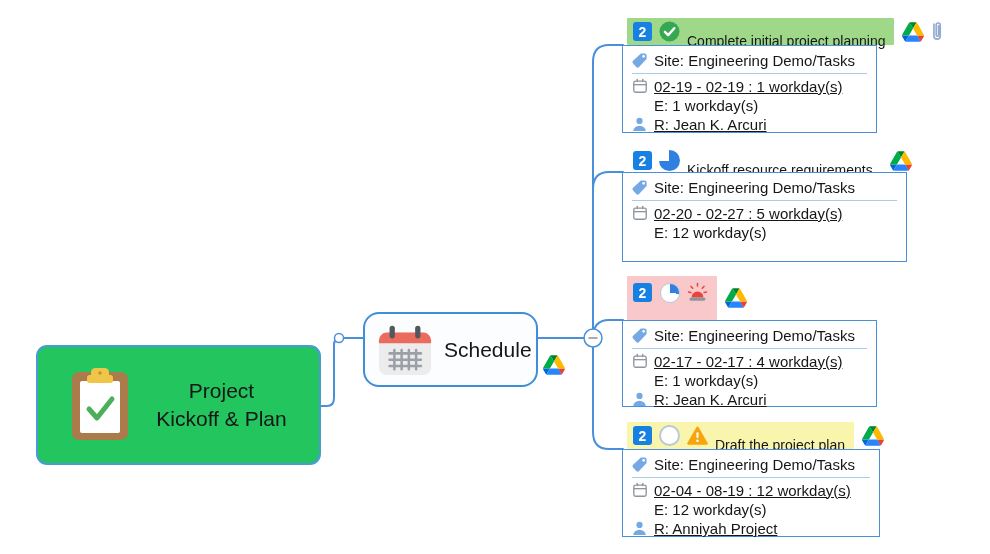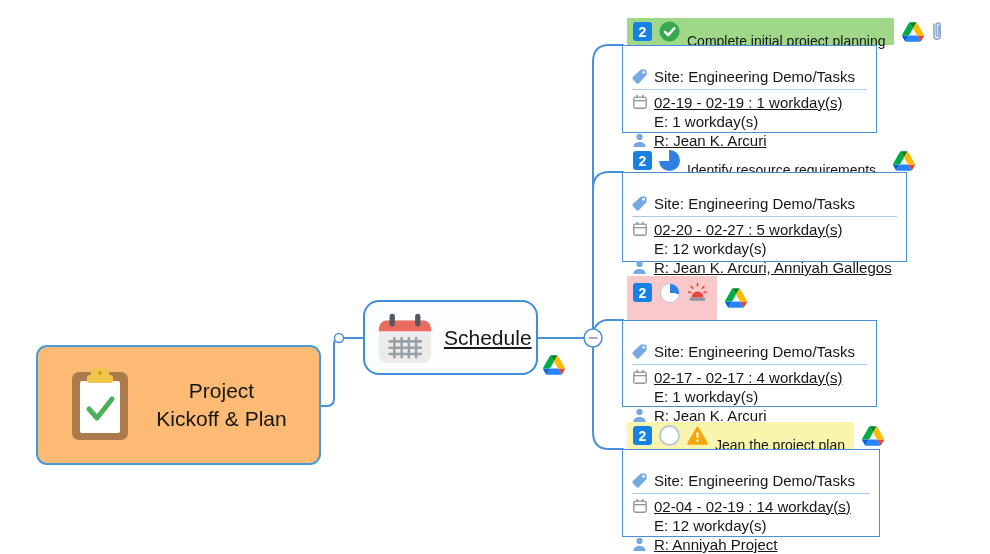--- a/index.html
+++ b/index.html
@@ -4,28 +4,28 @@
 <style>
   html,body{margin:0;padding:0;background:#fff;}
   #canvas{
     position:relative;width:990px;height:554px;background:#ffffff;overflow:hidden;
     font-family:"Liberation Sans","DejaVu Sans",sans-serif;color:#161616;
   }
   svg.connectors{position:absolute;left:0;top:0;z-index:0;}
   
   .bignode{position:absolute;display:flex;align-items:center;box-sizing:border-box;z-index:2;}
   #root-node{
-    left:36px;top:345px;width:285px;height:120px;background:#fdba74;
+    left:36px;top:345px;width:285px;height:120px;background:#22c55e;
     border:2px solid #4a9ad8;border-radius:11px;
   }
   #root-node .node-emoji{margin-left:30px;flex:0 0 auto;display:flex;}
   #root-node .node-label{flex:1;text-align:center;font-size:21px;line-height:28px;white-space:pre-line;margin-right:8px;}
   #schedule-node{
-    left:363px;top:300px;width:175px;height:75px;background:#fbfdff;
-    border:2.5px solid #3e8ed8;border-radius:16px;text-decoration:underline;
+    left:363px;top:312px;width:175px;height:75px;background:#fbfdff;
+    border:2.5px solid #3e8ed8;border-radius:16px;
   }
   #schedule-node .node-emoji{margin-left:11px;flex:0 0 auto;display:flex;}
   #schedule-node .node-label{font-size:21px;margin-left:10px;}
   .float-icon{position:absolute;z-index:3;display:flex;}
   
   .title-row{position:absolute;display:flex;align-items:center;z-index:2;}
   .title-bar{display:flex;align-items:center;height:100%;padding:0 9px 0 6px;box-sizing:border-box;border-radius:1px;}
   .title-bar.multiline{align-items:flex-start;padding-top:3px;}
   .title-bar.multiline .badge{margin-top:4px;}
   .title-bar.multiline .marker{margin-top:3px;}
@@ -36,21 +36,21 @@
   }
   .marker{width:21px;height:21px;margin-left:7px;flex:0 0 auto;display:flex;align-items:center;justify-content:center;}
   .pie75{width:21px;height:21px;border-radius:50%;background:conic-gradient(#2f80e0 0deg 270deg,#ffffff 270deg 360deg);}
   .pie25{width:18px;height:18px;border-radius:50%;border:1.5px solid #b9c9da;background:conic-gradient(#2f80e0 0deg 95deg,#ffffff 95deg 360deg);}
   .pie0{width:17px;height:17px;border-radius:50%;border:2px solid #b9c9da;background:#fff;}
   .task-title{font-size:14px;line-height:20.5px;margin-left:7px;white-space:pre-line;margin-top:19px;}
   .attach{margin-left:8px;flex:0 0 auto;display:flex;align-items:center;}
   .attach + .attach{margin-left:6px;}
   .details-box{
     position:absolute;box-sizing:border-box;background:#fff;border:1.5px solid #4a90d9;
-    font-size:15px;z-index:2;padding-top:18px;
+    font-size:15px;z-index:2;padding-top:2px;
   }
   .d-row{display:flex;align-items:center;padding-left:8px;}
   .d-row .ricon{width:17px;flex:0 0 auto;display:flex;justify-content:center;margin-right:6px;}
   .row-site{height:24px;}
   .d-divider{border-top:1px solid #a8cdec;margin:1px 9px 2px 9px;height:0;}
   .row-dates{height:20px;text-decoration:underline;}
   .row-effort{height:19px;padding-left:31px;}
   .row-res{height:19px;text-decoration:underline;}
 </style>
 </head>
@@ -182,21 +182,21 @@
       <span>R: Jean K. Arcuri</span>
     </div>
   </div>
 
   <div class="title-row" style="left:627px;top:147px;height:27px;">
     <span class="title-bar" style="background-color: transparent;">
       <span class="badge">2</span>
       <span class="marker">
           <span class="pie75"></span>
         </span>
-      <span class="task-title">Identify resource requirements</span>
+      <span class="task-title">Kickoff resource requirements</span>
     </span>
     <span class="attach">
       <svg width="22" height="20" viewBox="0 0 87.3 78">
         <path d="M6.6 66.85 10.45 73.5C11.25 74.9 12.4 76 13.75 76.8L27.5 53H0C0 54.55 0.4 56.1 1.2 57.5Z" fill="#0066da"></path>
         <path d="M43.65 25 29.9 1.2C28.55 2 27.4 3.1 26.6 4.5L1.2 48.5C0.42 49.87 0 51.42 0 53H27.5Z" fill="#00ac47"></path>
         <path d="M73.55 76.8C74.9 76 76.05 74.9 76.85 73.5L78.45 70.75 86.1 57.5C86.9 56.1 87.3 54.55 87.3 53H59.8L65.65 64.5Z" fill="#ea4335"></path>
         <path d="M43.65 25 57.4 1.2C56.05 0.4 54.5 0 52.9 0H34.4C32.8 0 31.25 0.45 29.9 1.2Z" fill="#00832d"></path>
         <path d="M59.8 53H27.5L13.75 76.8C15.1 77.6 16.65 78 18.25 78H69.05C70.65 78 72.2 77.55 73.55 76.8Z" fill="#2684fc"></path>
         <path d="M73.4 26.5 60.7 4.5C59.9 3.1 58.75 2 57.4 1.2L43.65 25 59.8 53H87.25C87.25 51.45 86.85 49.9 86.05 48.5Z" fill="#ffba00"></path>
       </svg>
@@ -220,29 +220,20 @@
             <line x1="2" y1="7.5" x2="16" y2="7.5" stroke="#8f959b" stroke-width="1.5"></line>
             <line x1="6" y1="1.5" x2="6" y2="4" stroke="#8f959b" stroke-width="1.5" stroke-linecap="round"></line>
             <line x1="12" y1="1.5" x2="12" y2="4" stroke="#8f959b" stroke-width="1.5" stroke-linecap="round"></line>
           </svg>
       </span>
       <span>02-20 - 02-27 : 5 workday(s)</span>
     </div>
     <div class="d-row row-effort">
         <span>E: 12 workday(s)</span>
       </div>
-    <div class="d-row row-res">
-      <span class="ricon">
-        <svg width="17" height="17" viewBox="0 0 18 18">
-            <circle cx="9" cy="5.2" r="3.3" fill="#74a9e4"></circle>
-            <path d="M2.4 16 a6.6 5.6 0 0 1 13.2 0 z" fill="#74a9e4"></path>
-          </svg>
-      </span>
-      <span>R: Jean K. Arcuri, Anniyah Gallegos</span>
-    </div>
   </div>
 
   <div class="title-row" style="left:627px;top:276px;height:44px;">
     <span class="title-bar multiline" style="background-color: rgb(249, 200, 202);">
       <span class="badge">2</span>
       <span class="marker">
           <span class="pie25"></span>
         </span>
       <span class="marker">
         <svg width="21" height="21" viewBox="0 0 22 22">
@@ -311,21 +302,21 @@
       <span class="marker">
           <span class="pie0"></span>
         </span>
       <span class="marker">
         <svg width="21" height="21" viewBox="0 0 22 22">
           <path d="M11 2.8 L20.6 19.4 H1.4 Z" fill="#f7a50d" stroke="#f7a50d" stroke-width="2.4" stroke-linejoin="round"></path>
           <rect x="9.9" y="7.6" width="2.2" height="6.2" rx="1.1" fill="#ffffff"></rect>
           <circle cx="11" cy="16.4" r="1.3" fill="#ffffff"></circle>
         </svg>
       </span>
-      <span class="task-title">Jean the project plan</span>
+      <span class="task-title">Draft the project plan</span>
     </span>
     <span class="attach">
       <svg width="22" height="20" viewBox="0 0 87.3 78">
         <path d="M6.6 66.85 10.45 73.5C11.25 74.9 12.4 76 13.75 76.8L27.5 53H0C0 54.55 0.4 56.1 1.2 57.5Z" fill="#0066da"></path>
         <path d="M43.65 25 29.9 1.2C28.55 2 27.4 3.1 26.6 4.5L1.2 48.5C0.42 49.87 0 51.42 0 53H27.5Z" fill="#00ac47"></path>
         <path d="M73.55 76.8C74.9 76 76.05 74.9 76.85 73.5L78.45 70.75 86.1 57.5C86.9 56.1 87.3 54.55 87.3 53H59.8L65.65 64.5Z" fill="#ea4335"></path>
         <path d="M43.65 25 57.4 1.2C56.05 0.4 54.5 0 52.9 0H34.4C32.8 0 31.25 0.45 29.9 1.2Z" fill="#00832d"></path>
         <path d="M59.8 53H27.5L13.75 76.8C15.1 77.6 16.65 78 18.25 78H69.05C70.65 78 72.2 77.55 73.55 76.8Z" fill="#2684fc"></path>
         <path d="M73.4 26.5 60.7 4.5C59.9 3.1 58.75 2 57.4 1.2L43.65 25 59.8 53H87.25C87.25 51.45 86.85 49.9 86.05 48.5Z" fill="#ffba00"></path>
       </svg>
@@ -344,21 +335,21 @@
     <div class="d-divider"></div>
     <div class="d-row row-dates">
       <span class="ricon">
         <svg width="16" height="16" viewBox="0 0 18 18">
             <rect x="2" y="3.5" width="14" height="12.5" rx="2" fill="none" stroke="#8f959b" stroke-width="1.5"></rect>
             <line x1="2" y1="7.5" x2="16" y2="7.5" stroke="#8f959b" stroke-width="1.5"></line>
             <line x1="6" y1="1.5" x2="6" y2="4" stroke="#8f959b" stroke-width="1.5" stroke-linecap="round"></line>
             <line x1="12" y1="1.5" x2="12" y2="4" stroke="#8f959b" stroke-width="1.5" stroke-linecap="round"></line>
           </svg>
       </span>
-      <span>02-04 - 02-19 : 14 workday(s)</span>
+      <span>02-04 - 08-19 : 12 workday(s)</span>
     </div>
     <div class="d-row row-effort">
         <span>E: 12 workday(s)</span>
       </div>
     <div class="d-row row-res">
       <span class="ricon">
         <svg width="17" height="17" viewBox="0 0 18 18">
             <circle cx="9" cy="5.2" r="3.3" fill="#74a9e4"></circle>
             <path d="M2.4 16 a6.6 5.6 0 0 1 13.2 0 z" fill="#74a9e4"></path>
           </svg>

